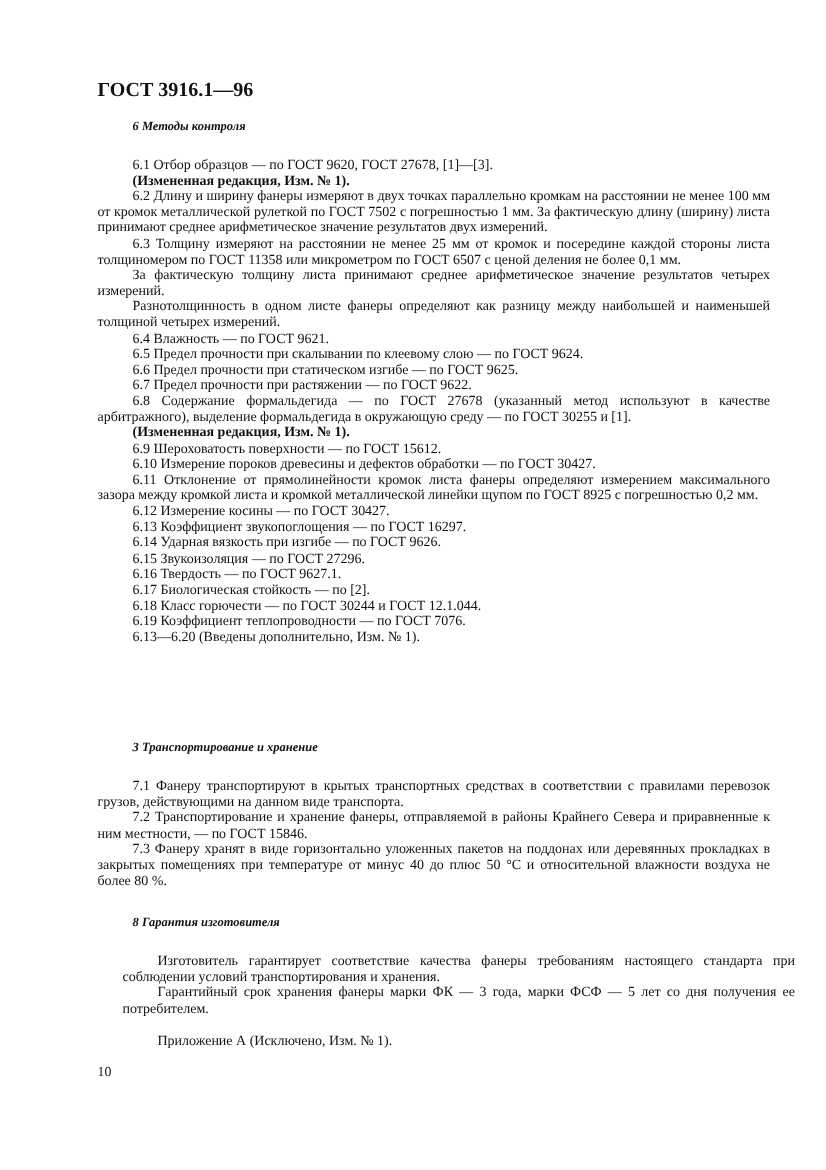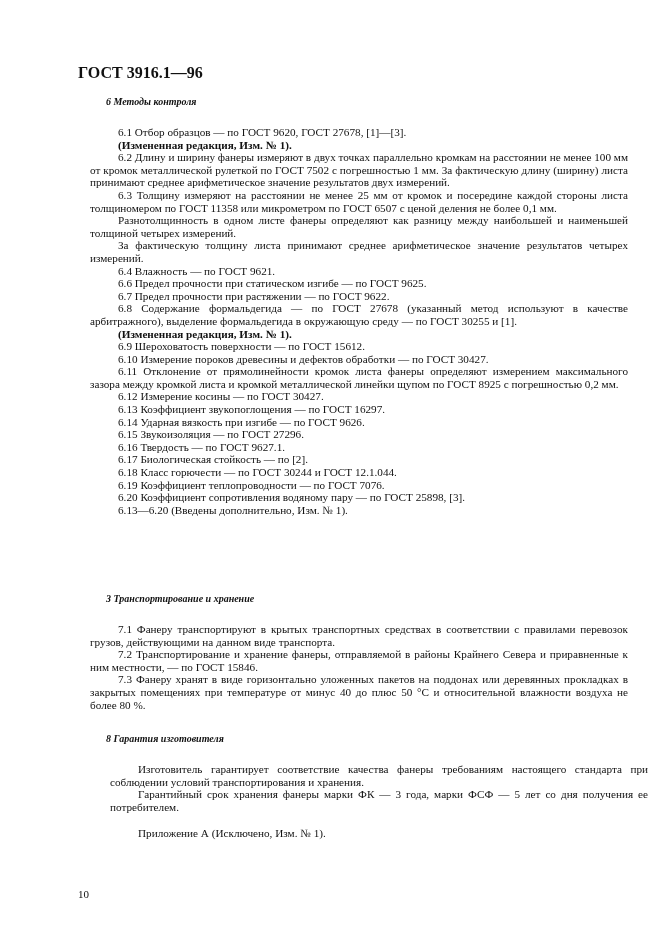--- a/index.html
+++ b/index.html
@@ -3,56 +3,56 @@
 <meta charset="utf-8">
 <style>
   html, body { margin: 0; padding: 0; background: #ffffff; }
   body { width: 661px; height: 936px; position: relative; overflow: hidden;
          font-family: "Liberation Serif", serif; color: #111; }
   .page { position: absolute; left: 78px; top: 0; width: 538px; }
   .header { position: absolute; left: 78px; top: 64px; font-weight: bold; font-size: 16px; }
   .h { font-weight: bold; font-size: 10px; margin: 0; padding-left: 28px; position: absolute; left: 0; font-style: italic; }
   .p { font-size: 11.2px; line-height: 12.6px; text-align: justify; text-indent: 28px; margin: 0; }
   .p b { font-weight: normal; }
-  .block { position: absolute; left: 12px; width: 538px; }
-  .pagenum { position: absolute; left: 78px; top: 888px; font-size: 11px; }
+  .block { position: absolute; left: 0; width: 538px; }
+  .pagenum { position: absolute; left: 78px; top: 852px; font-size: 11px; }
 </style>
 </head>
 <body>
 
 <div class="header">ГОСТ 3916.1—96</div>
 
 <div class="page">
 
   <div class="h" style="top:96px;">6   Методы контроля</div>
 
   <div class="block" style="top:126px;">
     <p class="p">6.1  Отбор образцов — по ГОСТ 9620, ГОСТ 27678, [1]—[3].</p>
     <p class="p" style="font-weight:bold;">(Измененная редакция, Изм. № 1).</p>
     <p class="p">6.2  Длину и ширину фанеры измеряют в двух точках параллельно кромкам на расстоянии не менее 100 мм от кромок металлической рулеткой по ГОСТ 7502 с погрешностью 1 мм. За фактическую длину (ширину) листа принимают среднее арифметическое значение результатов двух измерений.</p>
     <p class="p">6.3  Толщину измеряют на расстоянии не менее 25 мм от кромок и посередине каждой стороны листа толщиномером по ГОСТ 11358 или микрометром по ГОСТ 6507 с ценой деления не более 0,1 мм.</p>
+    <p class="p">За фактическую толщину листа принимают среднее арифметическое значение результатов четырех измерений.</p>
     <p class="p">Разнотолщинность в одном листе фанеры определяют как разницу между наибольшей и наименьшей толщиной четырех измерений.</p>
-    <p class="p">За фактическую толщину листа принимают среднее арифметическое значение результатов четырех измерений.</p>
     <p class="p">6.4  Влажность — по ГОСТ 9621.</p>
+    <p class="p">6.5  Предел прочности при скалывании по клеевому слою — по ГОСТ 9624.</p>
     <p class="p">6.6  Предел прочности при статическом изгибе — по ГОСТ 9625.</p>
     <p class="p">6.7  Предел прочности при растяжении — по ГОСТ 9622.</p>
     <p class="p">6.8  Содержание формальдегида — по ГОСТ 27678 (указанный метод используют в качестве арбитражного), выделение формальдегида в окружающую среду — по ГОСТ 30255 и [1].</p>
     <p class="p" style="font-weight:bold;">(Измененная редакция, Изм. № 1).</p>
     <p class="p">6.9  Шероховатость поверхности — по ГОСТ 15612.</p>
     <p class="p">6.10  Измерение пороков древесины и дефектов обработки — по ГОСТ 30427.</p>
     <p class="p">6.11  Отклонение от прямолинейности кромок листа фанеры определяют измерением максимального зазора между кромкой листа и кромкой металлической линейки щупом по ГОСТ 8925 с погрешностью 0,2 мм.</p>
     <p class="p">6.12  Измерение косины — по ГОСТ 30427.</p>
     <p class="p">6.13  Коэффициент звукопоглощения — по ГОСТ 16297.</p>
     <p class="p">6.14  Ударная вязкость при изгибе — по ГОСТ 9626.</p>
     <p class="p">6.15  Звукоизоляция — по ГОСТ 27296.</p>
     <p class="p">6.16  Твердость — по ГОСТ 9627.1.</p>
     <p class="p">6.17  Биологическая стойкость — по [2].</p>
     <p class="p">6.18  Класс горючести — по ГОСТ 30244 и ГОСТ 12.1.044.</p>
     <p class="p">6.19  Коэффициент теплопроводности — по ГОСТ 7076.</p>
-    <p class="p">6.20  Коэффициент сопротивления водяному пару — по ГОСТ 25898, [3].</p>
     <p class="p"><span>6.13—6.20  </span><b>(Введены дополнительно, Изм. № 1).</b></p>
   </div>
 
   <div class="h" style="top:593px;">3   Транспортирование и хранение</div>
 
   <div class="block" style="top:623px;">
     <p class="p">7.1  Фанеру транспортируют в крытых транспортных средствах в соответствии с правилами перевозок грузов, действующими на данном виде транспорта.</p>
     <p class="p">7.2  Транспортирование и хранение фанеры, отправляемой в районы Крайнего Севера и приравненные к ним местности, — по ГОСТ 15846.</p>
     <p class="p">7.3  Фанеру хранят в виде горизонтально уложенных пакетов на поддонах или деревянных прокладках в закрытых помещениях при температуре от минус 40 до плюс 50 °С и относительной влажности воздуха не более 80 %.</p>
   </div>

